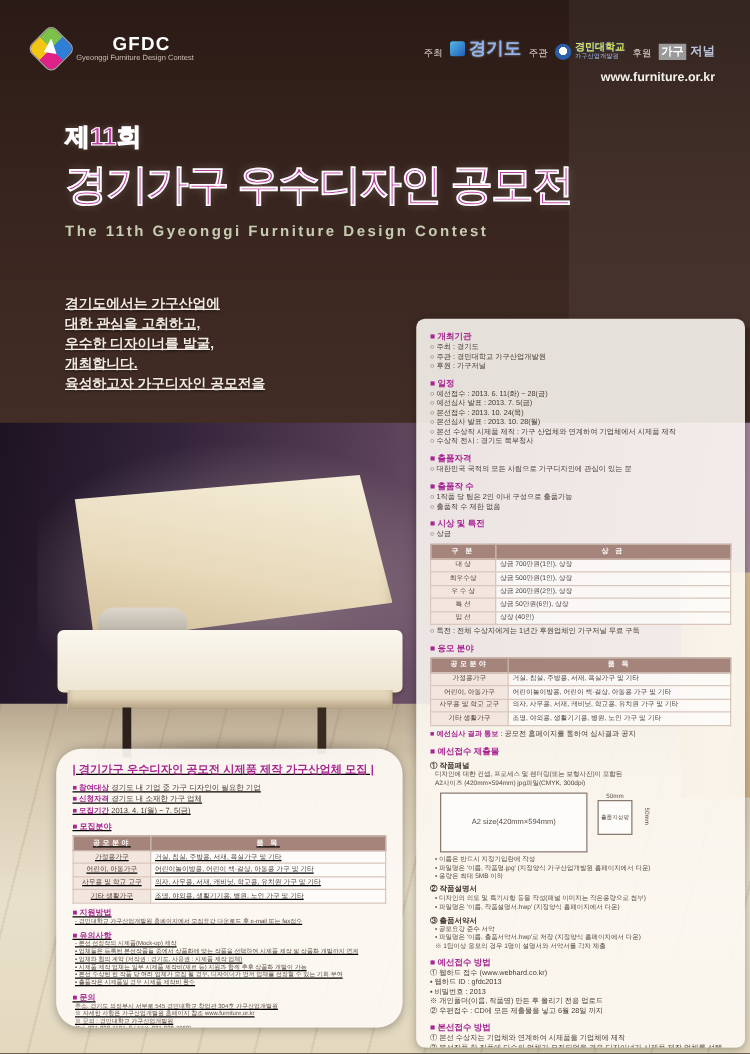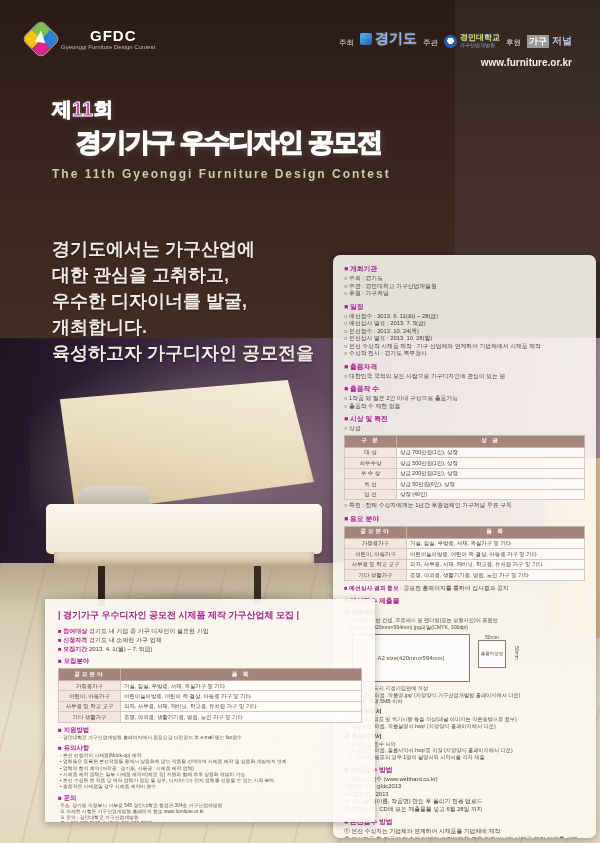--- a/index.html
+++ b/index.html
@@ -55,27 +55,27 @@
   .km1 { color:#dfe05e; font-size:8px; font-weight:bold; text-shadow:0 0 2px #2b5ea8; }
   .km2 { color:#9fb8e8; font-size:5px; }
   .fj1 { background:#9a9a9a; color:#fff; font-size:9px; font-weight:bold; padding:0 2px; }
   .fj2 { color:#b9c4dc; font-size:10px; font-weight:bold; }
   .url { position:absolute; right:28px; top:57px; color:#f5f2ee; font-size:10px; font-weight:bold; }
 
   
   .titleblk { position:absolute; left:52px; top:96px; width:520px; }
   .edition { font-size:20px; font-weight:bold; color:#c03aa4; -webkit-text-stroke:0.9px #fff;
              text-shadow:0 0 5px rgba(255,255,255,.3); }
-  .main-title { font-size:26px; font-weight:700; letter-spacing:-1.5px; color:#b73aa0;
-             -webkit-text-stroke:1.5px #fff; text-shadow:0 0 8px rgba(255,255,255,.30); margin-top:2px; white-space:nowrap;margin-left:24px; }
+  .main-title { font-size:34px; font-weight:400; letter-spacing:-1.5px; color:#b73aa0;
+             -webkit-text-stroke:1.5px #fff; text-shadow:0 0 8px rgba(255,255,255,.30); margin-top:2px; white-space:nowrap; }
   .eng { margin-top:7px; font-size:12px; font-weight:bold; letter-spacing:2px; color:#c7cdb2; white-space:nowrap; }
 
   
   .intro { position:absolute; left:52px; top:236px; }
-  .intro-ln { color:#f2ebe4; font-size:18px; font-weight:bold; line-height:1.45; text-shadow:0 1px 2px rgba(0,0,0,.4); }
+  .intro-ln { color:#f2ebe4; font-size:11px; font-weight:bold; line-height:1.45; text-shadow:0 1px 2px rgba(0,0,0,.4);text-decoration:underline; }
 
   
   .panel { position:absolute; left:333px; top:255px; width:263px; height:583px; padding:9px 11px;
            background:rgba(253,249,244,0.88); border-radius:7px; box-shadow:0 2px 8px rgba(0,0,0,0.3); overflow:hidden; }
   .sec { margin-bottom:4px; }
   .sec-h { color:#a82693; font-weight:bold; font-size:6.8px; margin-bottom:1px; }
   .sec-h-inline { color:#a82693; font-weight:bold; }
   .ln { font-size:5.8px; color:#463931; line-height:1.3; padding-left:7px; text-indent:-7px; }
   .num { font-size:6px; font-weight:bold; color:#3f332c; margin-top:2px; }
   .note { font-size:5.2px; color:#534639; line-height:1.3; padding-left:9px; text-indent:-5px; }
@@ -89,22 +89,22 @@
   .a2box { width:118px; height:48px; border:1px solid #8a7a70; background:rgba(255,255,255,.7);
            display:flex; align-items:center; justify-content:center; }
   .a2lbl { font-size:6px; color:#5a4c44; }
   .nb-col { display:flex; flex-direction:column; align-items:center; }
   .dim-w { font-size:5px; color:#5a4c44; }
   .nbox { width:28px; height:28px; border:1px solid #8a7a70; background:rgba(255,255,255,.7);
           display:flex; align-items:center; justify-content:center; font-size:4.5px; color:#5a4c44; }
   .dim-h { font-size:5px; color:#5a4c44; writing-mode:vertical-rl; margin-top:12px; }
 
   
-  .lbox { position:absolute; left:45px; top:599px; width:330px; height:223px; padding:10px 13px;
-          background:rgba(253,249,244,0.92); border-radius:0; box-shadow:0 2px 8px rgba(0,0,0,0.3); overflow:hidden; }
+  .lbox { position:absolute; left:45px; top:599px; width:277px; height:223px; padding:10px 13px;
+          background:rgba(253,249,244,0.92); border-radius:20px; box-shadow:0 2px 8px rgba(0,0,0,0.3); overflow:hidden;text-decoration:underline; }
   .lbox-title { color:#a82693; font-size:9px; font-weight:bold; margin-bottom:5px; }
   .rb-ln { font-size:6px; color:#463931; line-height:1.5; }
   .mh { color:#a82693; font-weight:bold; }
   .rb-sec-h { color:#a82693; font-weight:bold; font-size:6.4px; margin-top:3px; }
 </style>
 </head>
 <body>
 
 <div class="poster">
   <div class="seam"></div>

